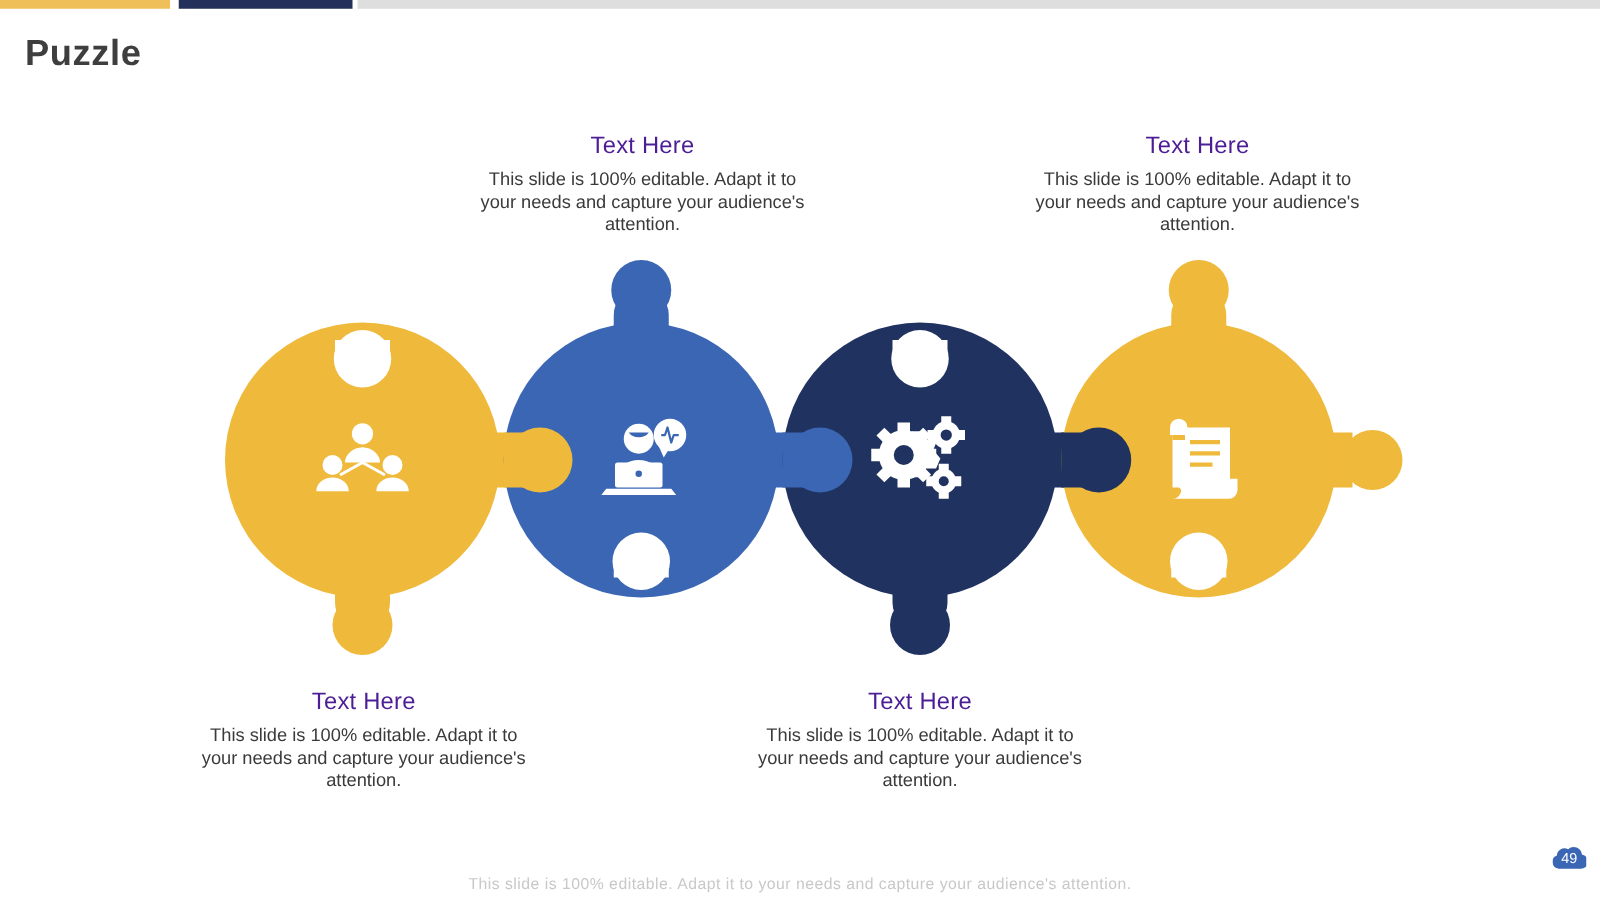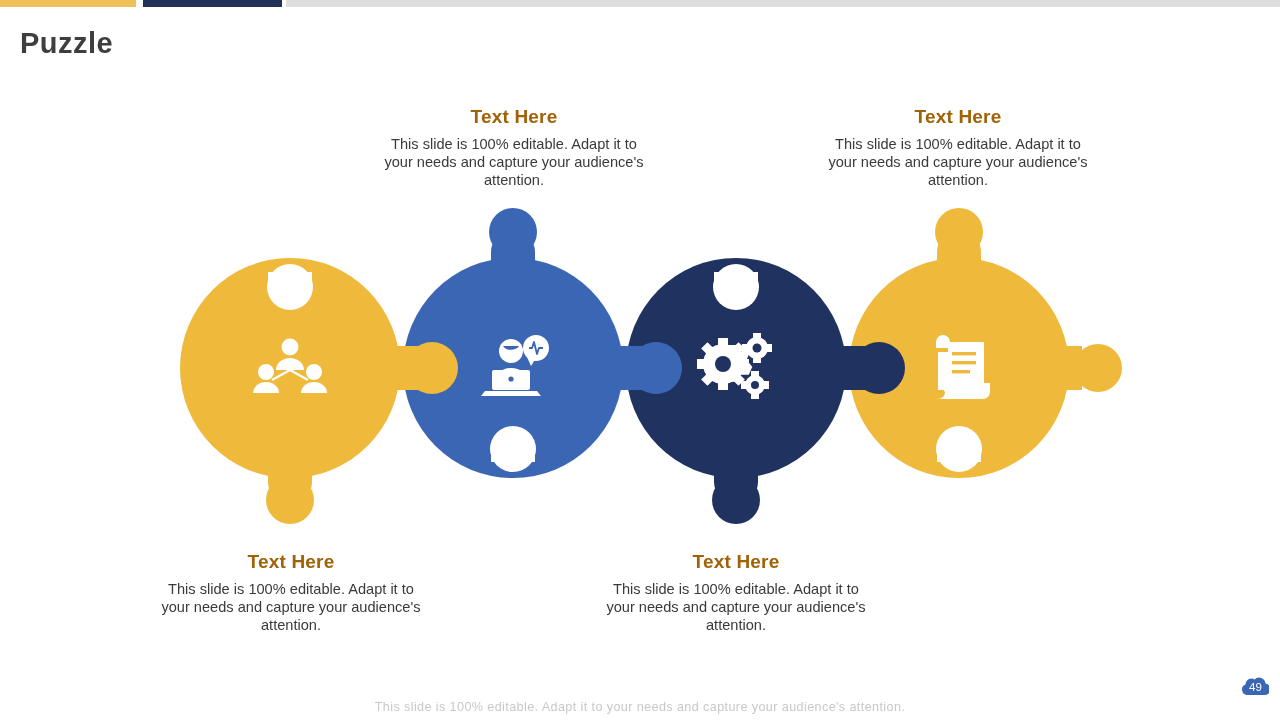--- a/index.html
+++ b/index.html
@@ -27,21 +27,21 @@
   .title {
     position: absolute; left: 20px; top: 27px;
     font-size: 29px; font-weight: bold;
     letter-spacing: 0.5px;
     color: #3E3E3E;
   }
 
   
   .textblock { position: absolute; width: 268px; text-align: center; }
   .tb-head {
-    font-size: 19px; font-weight: bold; color: #a16207;
+    font-size: 19px; font-weight: normal; color: #4c1d95;
     margin: 0 0 7px 0; letter-spacing: 0.2px;
   }
   .tb-body {
     font-size: 14.6px; color: #3A3A3A; line-height: 1.25;
     margin: 0;
   }
   .tb-1 { left: 380px; top: 106px; }
   .tb-2 { left: 824px; top: 106px; }
   .tb-3 { left: 157px; top: 551px; }
   .tb-4 { left: 602px; top: 551px; }

